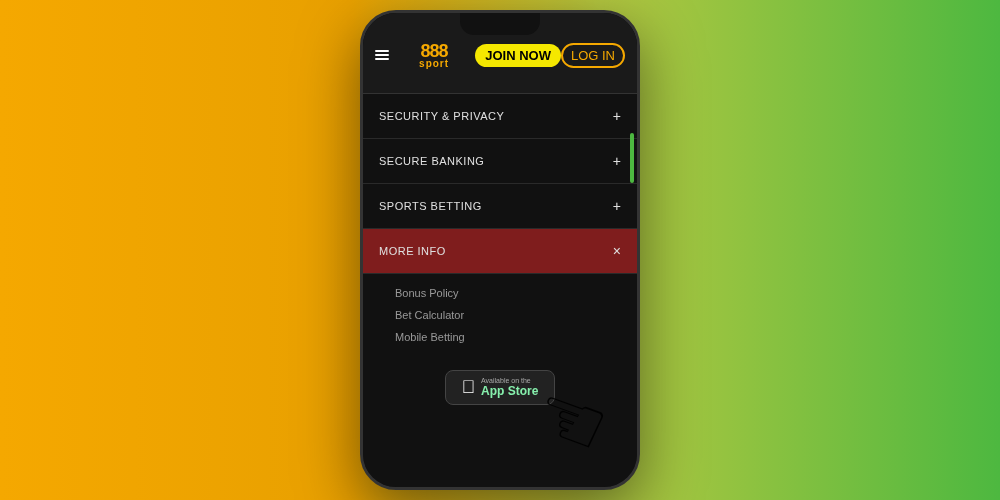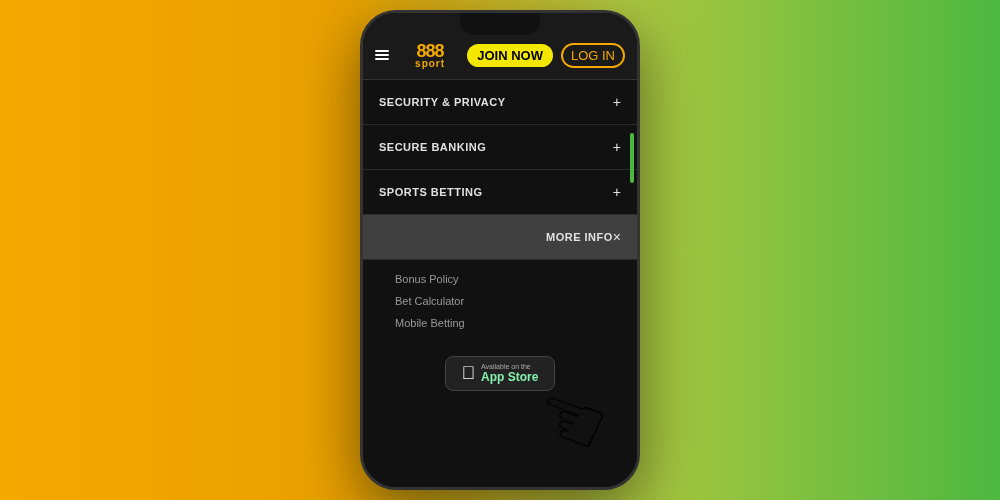--- a/index.html
+++ b/index.html
@@ -67,24 +67,24 @@
       position: absolute;
       inset: 0;
       background: #111;
       display: flex;
       flex-direction: column;
     }
 
     
     .header {
       background: #1a1a1a;
-      padding: 28px 12px 10px 12px;
-      display: flex;
-      align-items: center;
-      gap: 8px;
+      padding: 28px 12px 24px 12px;
+      display: flex;
+      align-items: center;
+      gap: 0;
       border-bottom: 1px solid #333;
     }
 
     .menu-icon {
       color: white;
       font-size: 14px;
       display: flex;
       align-items: center;
       gap: 3px;
     }
@@ -158,34 +158,33 @@
       padding: 14px 16px;
       display: flex;
       justify-content: space-between;
       align-items: center;
       cursor: pointer;
     }
 
     .accordion-label {
       color: #e0e0e0;
       font-size: 11px;
-      font-weight: bold;
+      font-weight: normal;
       letter-spacing: 0.5px;
       text-transform: uppercase;
     }
 
     .accordion-icon {
       color: #e0e0e0;
       font-size: 14px;
       font-weight: 300;
     }
 
     .accordion-item.expanded {
-      background: #404040;
-      justify-content: flex-end;
+      background: #7f1d1d;
     }
 
     .expanded-content {
       background: #111;
       padding: 8px 16px 12px 32px;
     }
 
     .expanded-link {
       display: block;
       color: #999;

